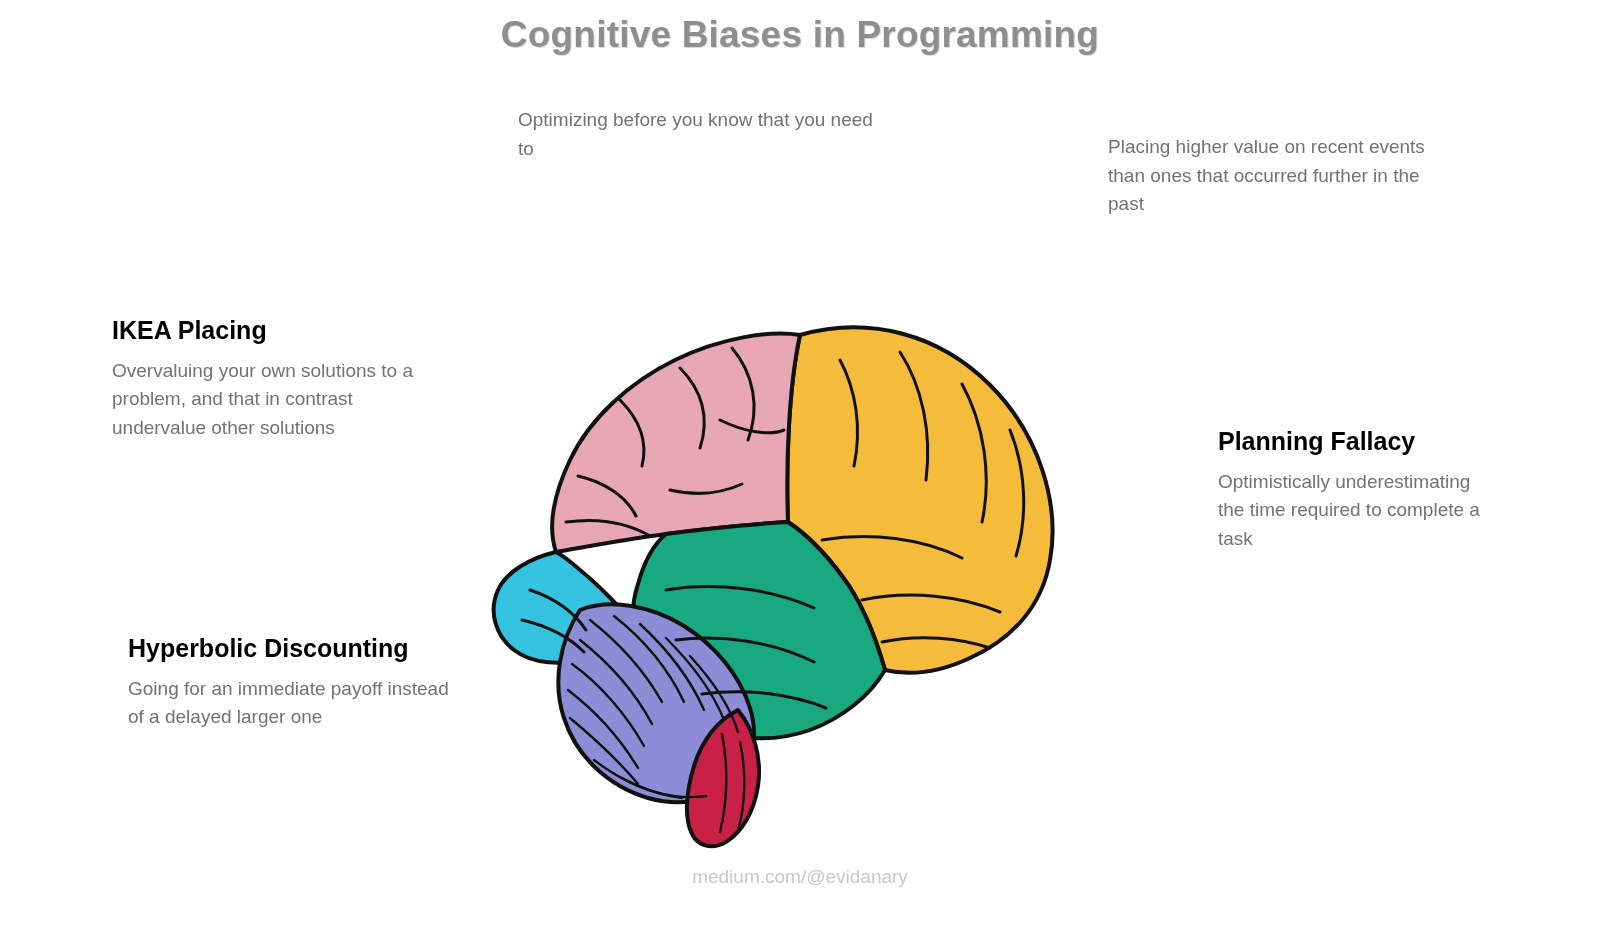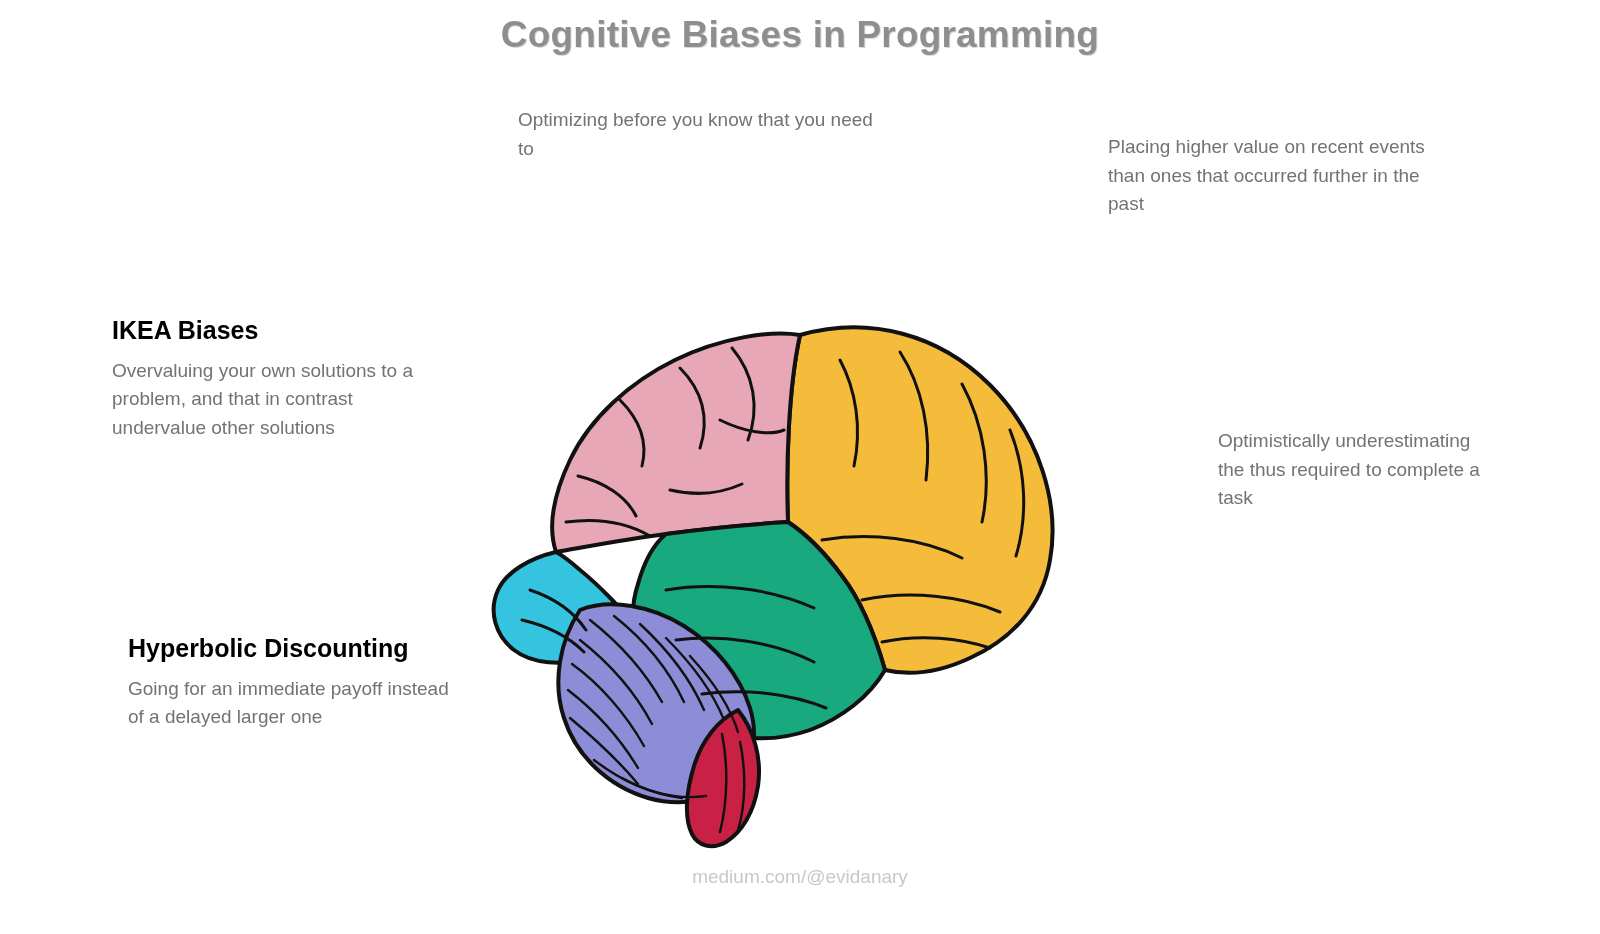--- a/index.html
+++ b/index.html
@@ -82,26 +82,27 @@
 
 <div class="bias-block" id="block-premature">
   <div class="bias-desc">Optimizing before you know that you need to</div>
 </div>
 
 <div class="bias-block" id="block-recency">
   <div class="bias-desc">Placing higher value on recent events than ones that occurred further in the past</div>
 </div>
 
 <div class="bias-block" id="block-ikea">
-  <div class="bias-title">IKEA Biases</div>
+  <div class="bias-title">IKEA Placing</div>
   <div class="bias-desc">Overvaluing your own solutions to a problem, and that in contrast undervalue other solutions</div>
 </div>
 
 <div class="bias-block" id="block-planning">
-  <div class="bias-desc">Optimistically underestimating the thus required to complete a task</div>
+  <div class="bias-title">Planning Fallacy</div>
+  <div class="bias-desc">Optimistically underestimating the time required to complete a task</div>
 </div>
 
 <div class="bias-block" id="block-hyperbolic">
   <div class="bias-title">Hyperbolic Discounting</div>
   <div class="bias-desc">Going for an immediate payoff instead of a delayed larger one</div>
 </div>
 
 <div id="brain-figure">
   <svg viewBox="0 0 620 570" xmlns="http://www.w3.org/2000/svg">
     <g stroke="#111111" stroke-width="4" stroke-linejoin="round" stroke-linecap="round">

